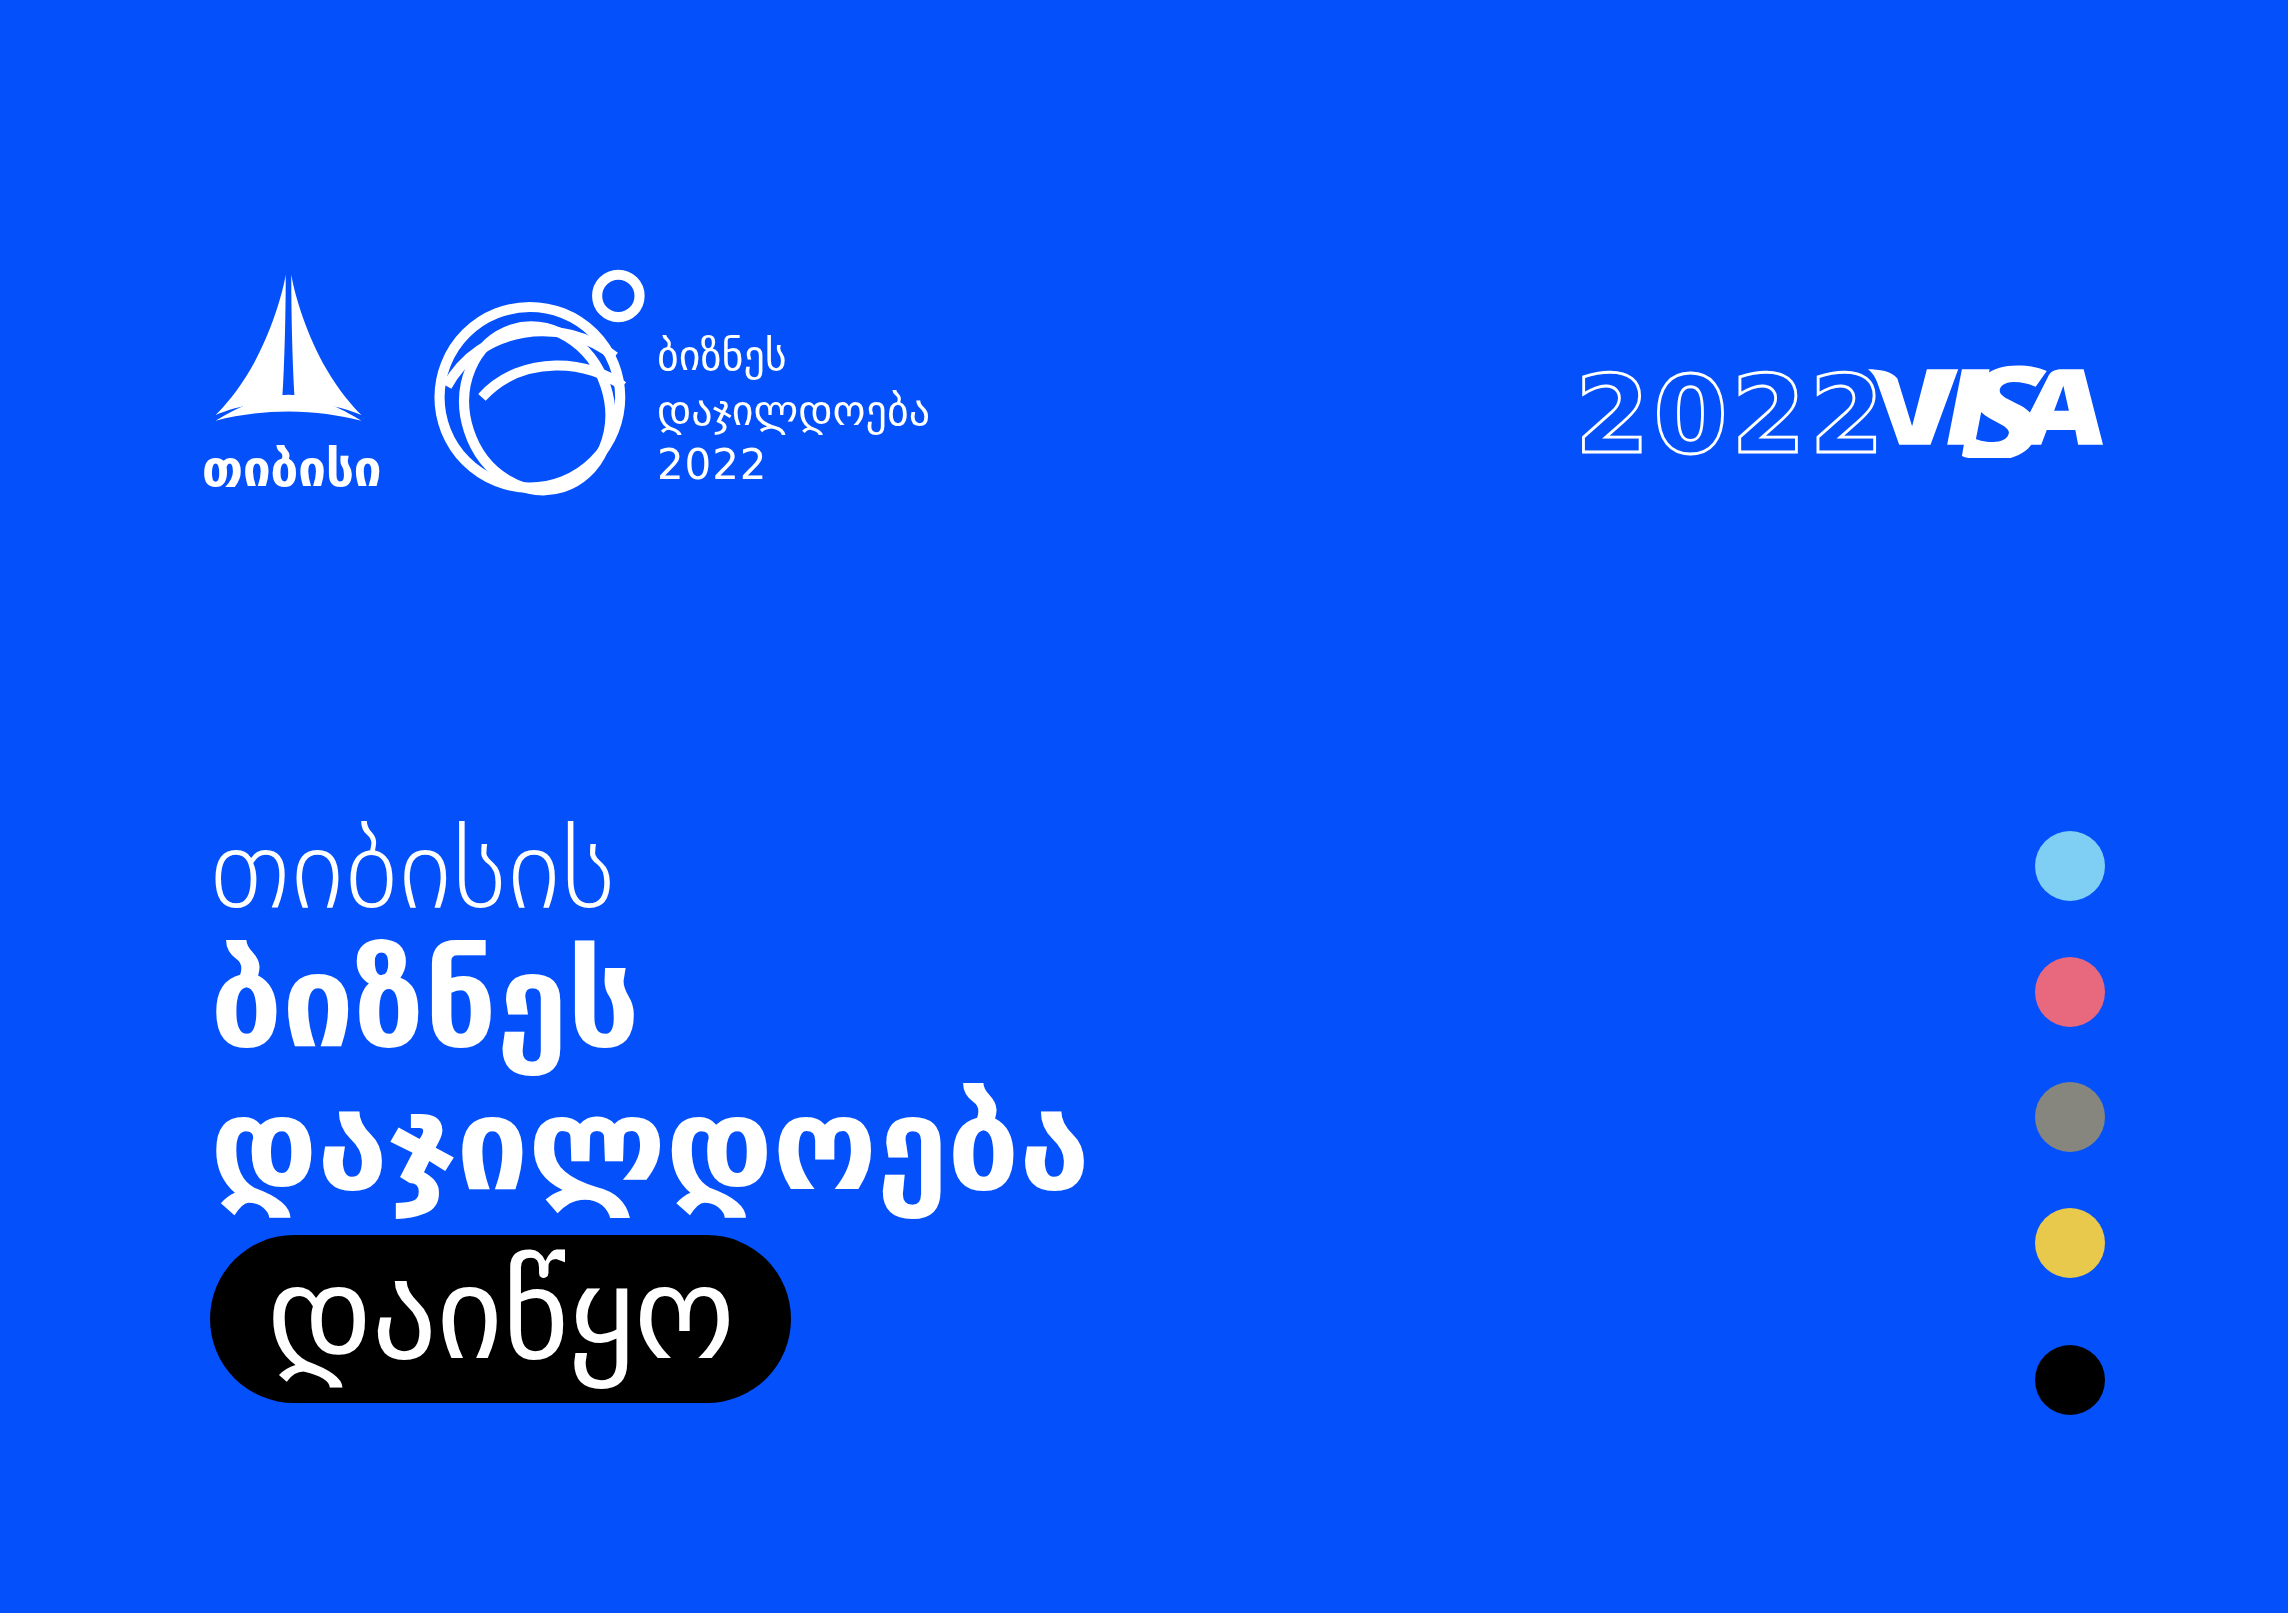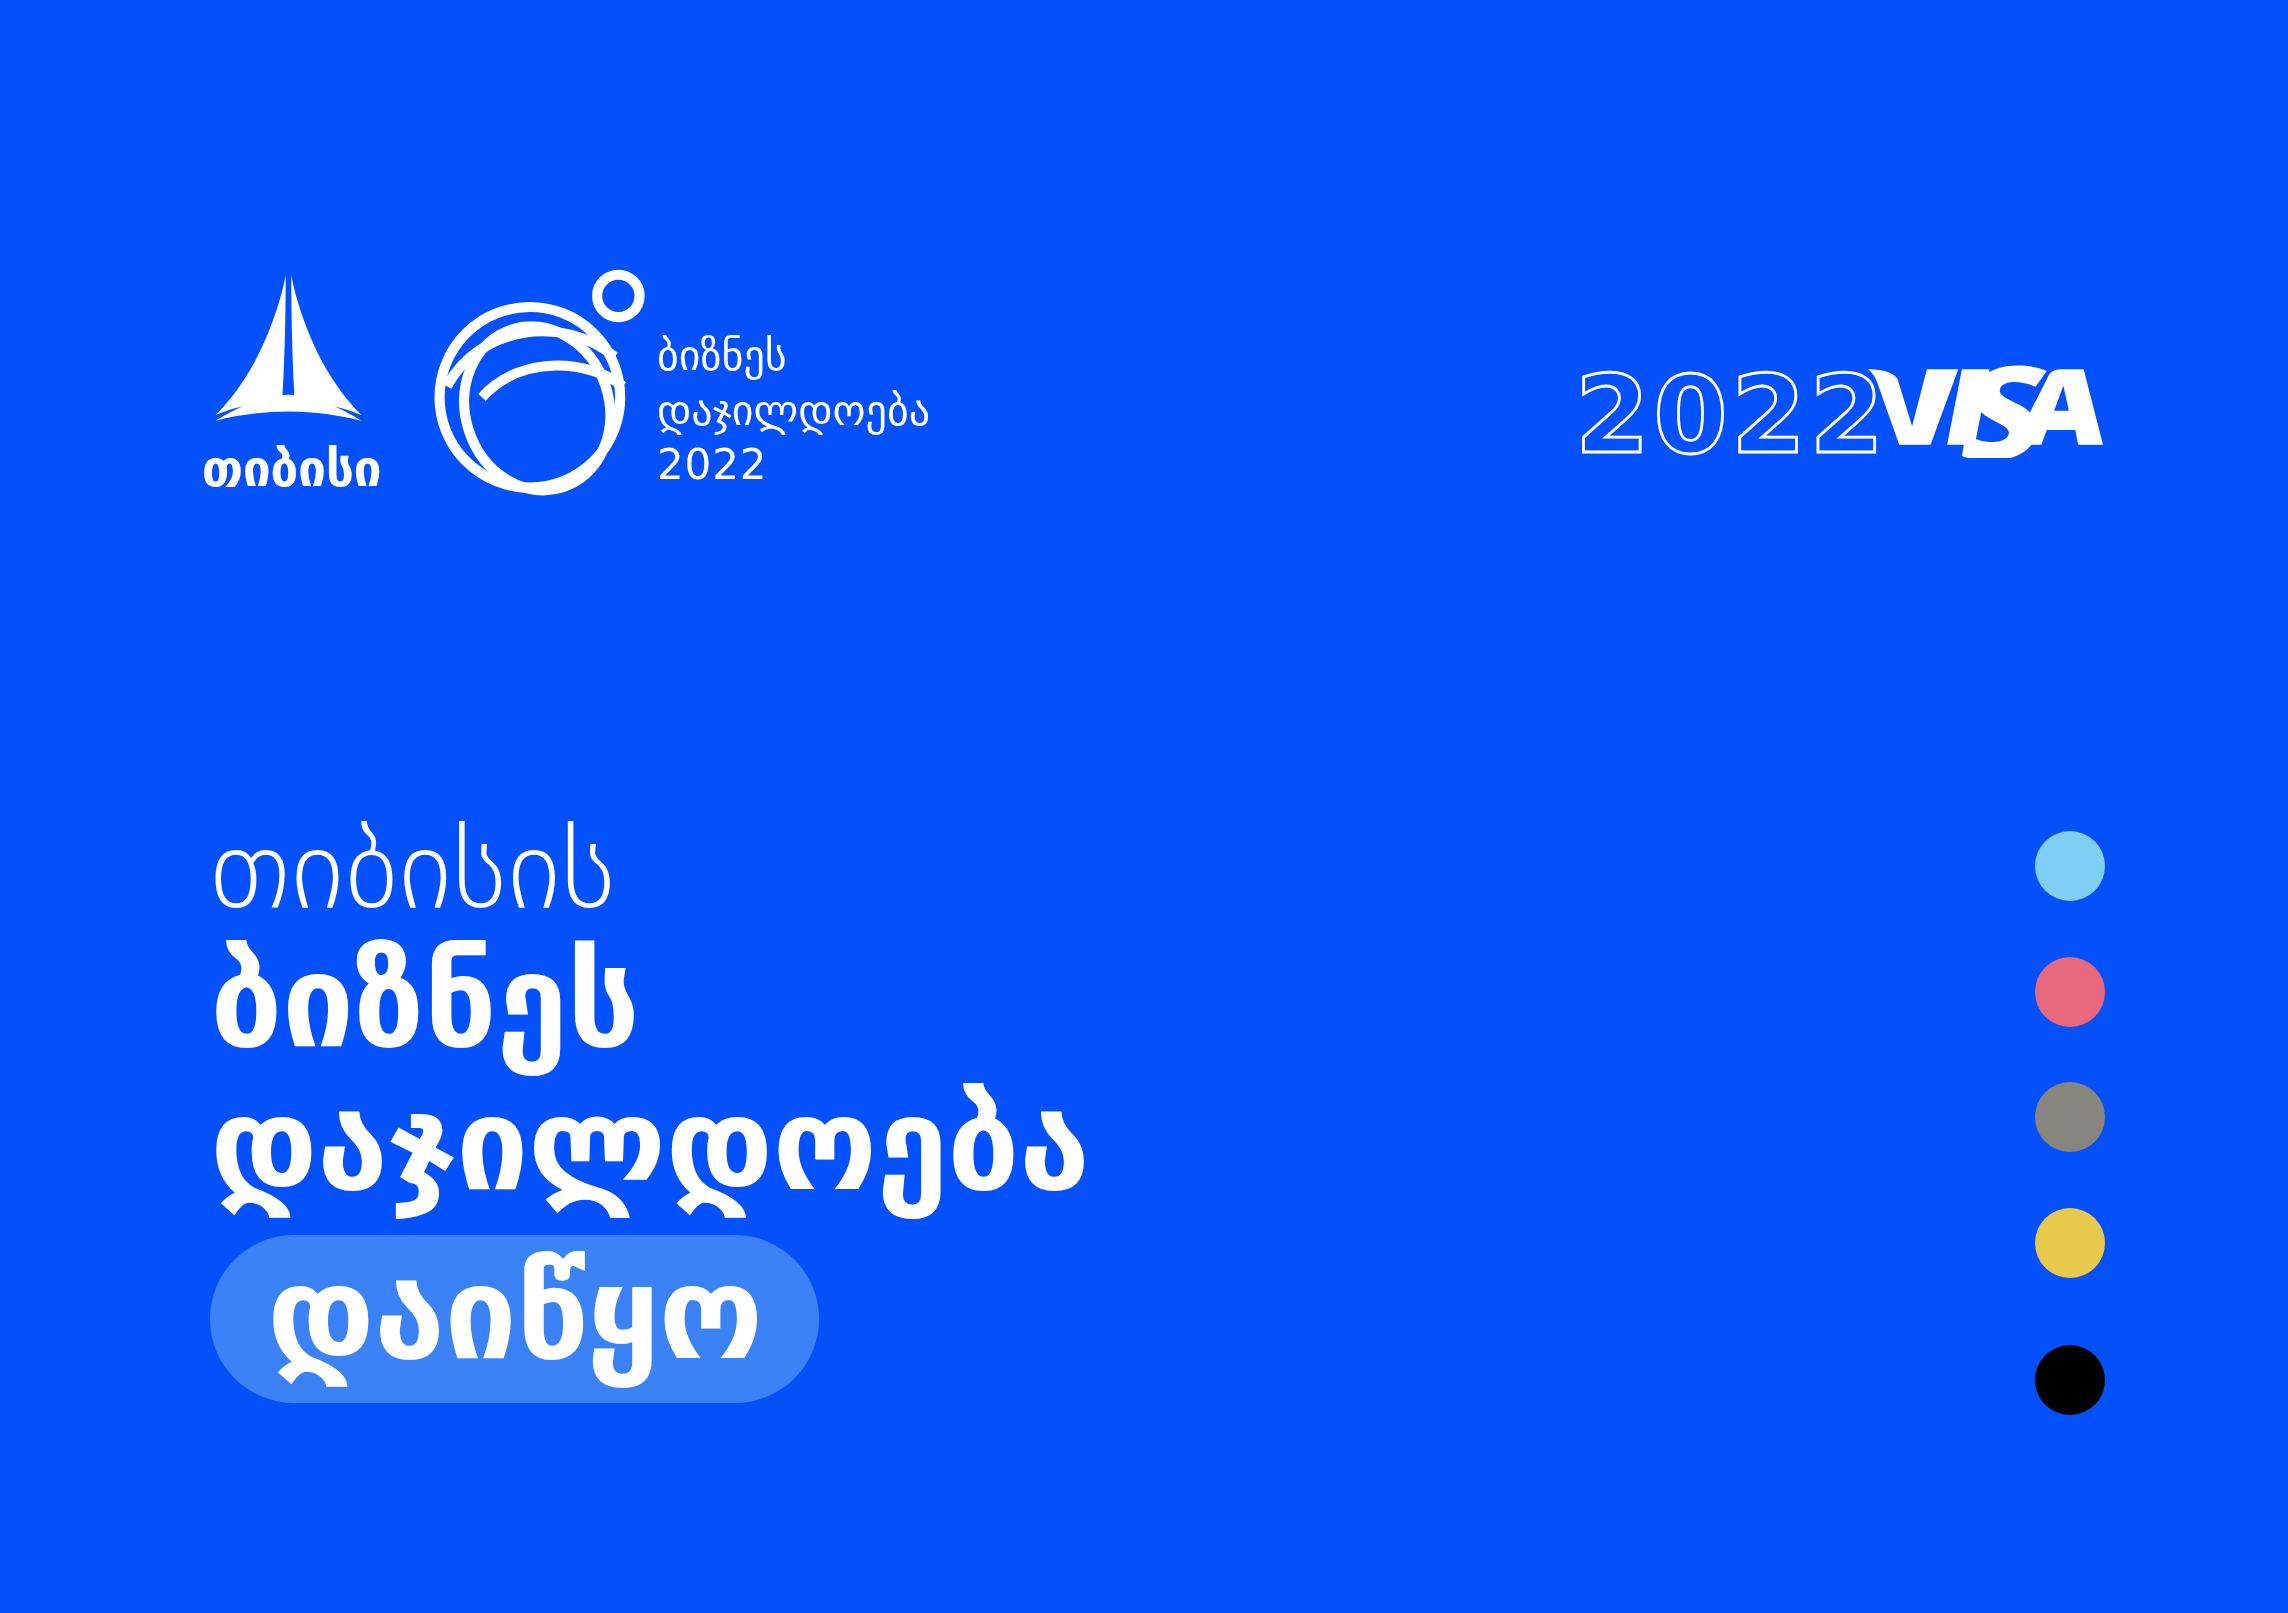--- a/index.html
+++ b/index.html
@@ -131,26 +131,26 @@
     letter-spacing: -0.9px;
     white-space: nowrap;
   }
   .hl-bold.l2 { margin-top: 7.4px; }
 
   .hl-pill-row {
     margin-top: 22px;
   }
   .hl-pill {
     display: inline-block;
-    background: #3b82f6;
+    background: #000000;
     border-radius: 922px;
     padding: 13px 57px 24px 57px;
     color: #ffffff;
     font-size: 129px;
-    font-weight: 700;
+    font-weight: 400;
     line-height: 1.02;
     letter-spacing: -0.9px;
     white-space: nowrap;
   }
 
   
   .dot-column {
     position: absolute;
     left: 2035px;
     top: 831px;

